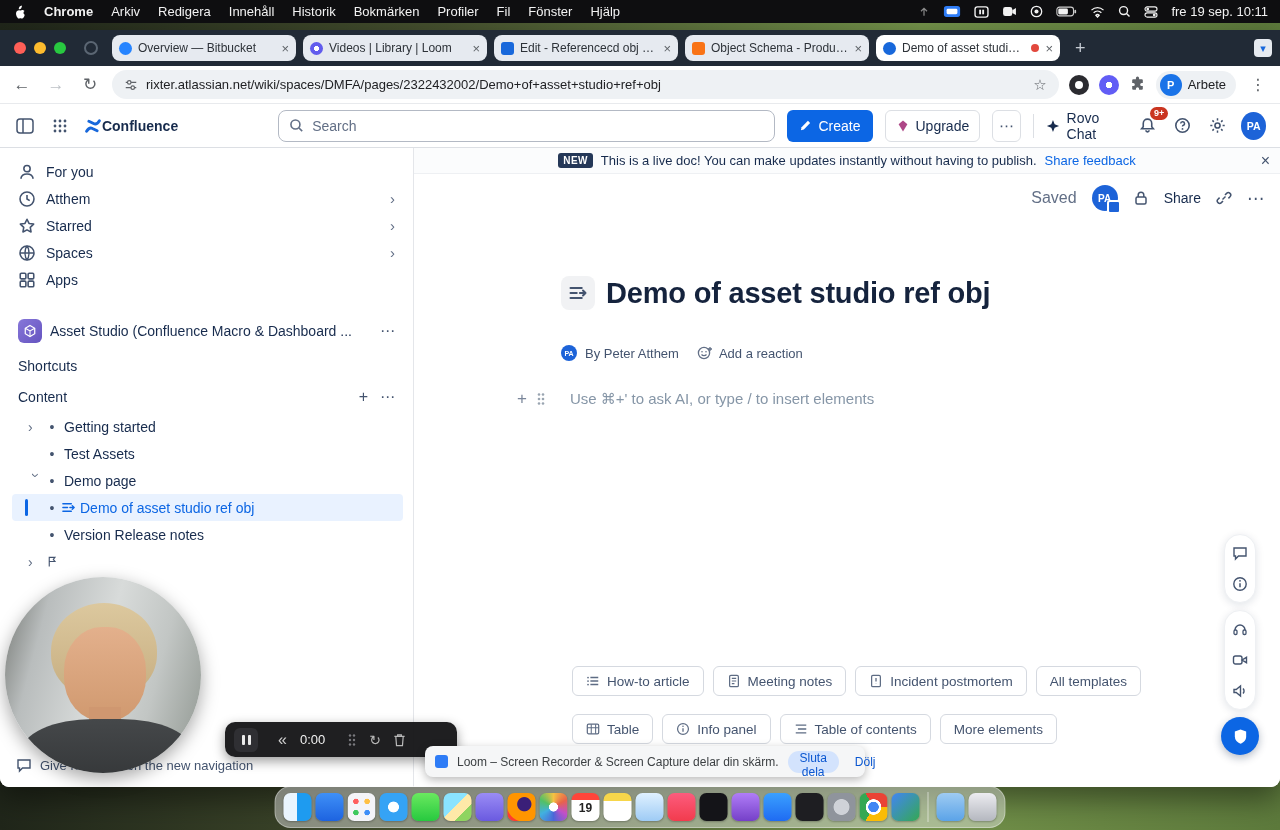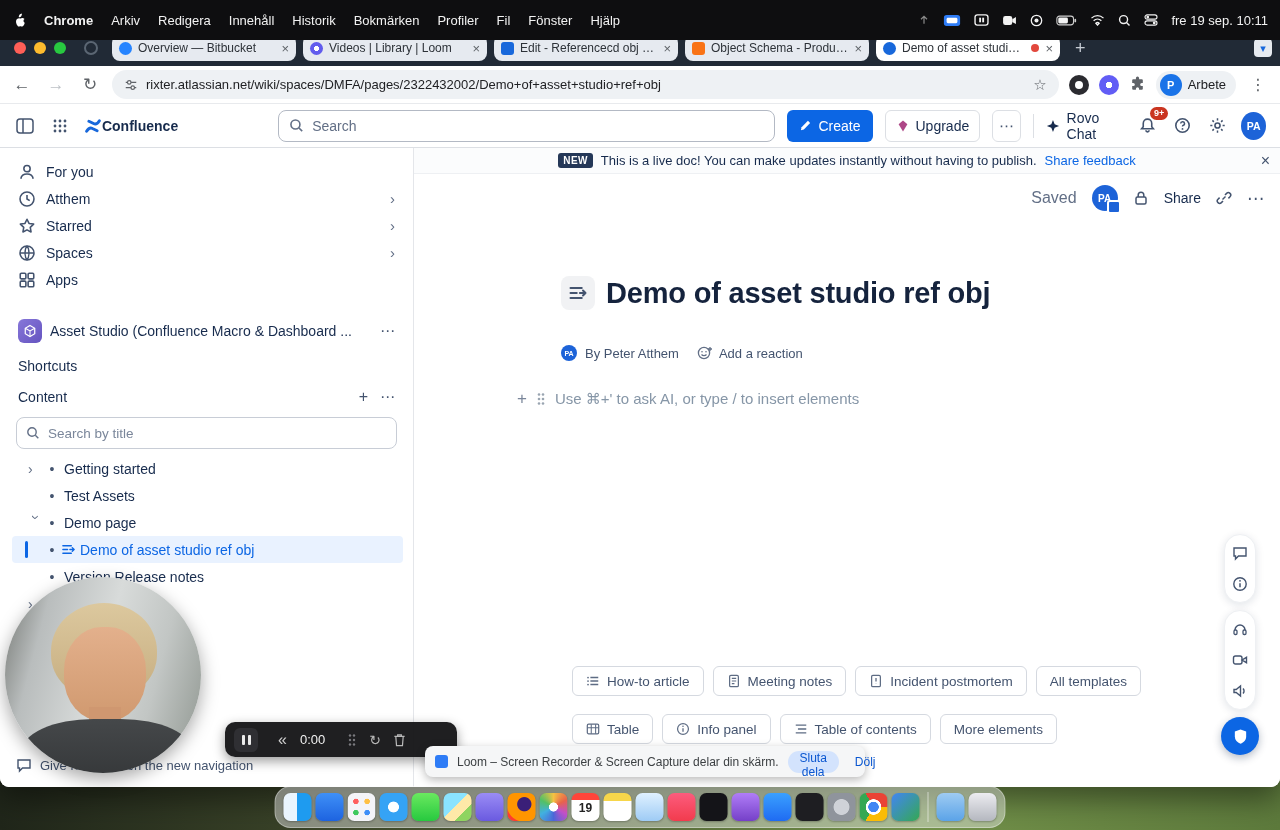--- a/index.html
+++ b/index.html
@@ -5,21 +5,21 @@
   * { margin:0; padding:0; box-sizing:border-box; }
   html,body { width:1280px; height:830px; overflow:hidden; }
   body {
     font-family:"Liberation Sans","DejaVu Sans",sans-serif;
     background:linear-gradient(90deg,#20261a 0%,#46512f 35%,#73924a 72%,#5d7a3c 100%);
     position:relative; color:#172b4d;
   }
   svg { display:block; }
 
   
-  .menubar { position:absolute; top:0; left:0; right:0; height:40px; background:#0e0e10;
+  .menubar { position:absolute; top:0; left:0; right:0; height:23px; background:#0e0e10;
     display:flex; align-items:center; justify-content:space-between; padding:0 12px; z-index:10; }
   .mb-left { display:flex; align-items:center; gap:18px; }
   .mb-item { color:#f2f2f2; font-size:13px; cursor:default; }
   .mb-bold { font-weight:700; }
   .mb-right { display:flex; align-items:center; gap:13px; }
   .mb-clock { color:#f2f2f2; font-size:13px; white-space:nowrap; }
   .mbi { display:flex; align-items:center; }
 
   
   .window { position:absolute; top:30px; left:0; width:1280px; height:757px; background:#fff;
@@ -141,21 +141,21 @@
   .pt-dots { font-size:17px; color:#44546f; }
   .title-row { position:absolute; top:128px; left:147px; display:flex; align-items:center; gap:11px; }
   .title-icon { width:34px; height:34px; background:#f1f2f4; border-radius:8px; display:flex;
     align-items:center; justify-content:center; }
   .page-title { font-size:29px; font-weight:700; color:#15233d; letter-spacing:-.2px; }
   .byline-row { position:absolute; top:197px; left:147px; display:flex; align-items:center; gap:8px; }
   .byline { font-size:13px; color:#44546f; margin-right:10px; }
   .reaction { display:flex; align-items:center; gap:6px; font-size:13px; color:#44546f; }
   .editor-row { position:absolute; top:241px; left:103px; display:flex; align-items:center; gap:9px; }
   .ed-plus { font-size:17px; color:#7a869a; }
-  .ed-placeholder { font-size:15px; color:#8696a7; margin-left:0; }
+  .ed-placeholder { font-size:15px; color:#8696a7; margin-left:15px; }
   .templates { position:absolute; top:518px; left:158px; width:600px; display:flex; flex-direction:column; gap:18px; }
   .t-row { display:flex; gap:9px; }
   .chip { height:30px; background:#fff; border:1px solid #d5d9e0; border-radius:6px; display:flex;
     align-items:center; gap:7px; padding:0 13px; font-size:13.5px; color:#44546f; font-family:inherit; }
   .float-panel { position:absolute; width:32px; background:#fff; border:1px solid #eef0f3; border-radius:16px;
     box-shadow:0 2px 8px rgba(9,30,66,.12); display:flex; flex-direction:column; align-items:center; gap:15px;
     padding:10px 0; }
   .p1 { right:24px; top:386px; }
   .p2 { right:24px; top:462px; }
   .fab { position:absolute; right:21px; top:569px; width:38px; height:38px; border-radius:50%;
@@ -494,27 +494,20 @@
 
       <div class="sb-sec">
         <span>Shortcuts</span>
       </div>
       <div class="sb-sec">
         <span>Content</span>
         <span class="sb-plus">+</span>
         <span class="sb-more">⋯</span>
       </div>
 
-      <div class="sb-search">
-        <svg width="14" height="14" viewBox="0 0 14 14">
-            <circle cx="6" cy="6" r="4.2" fill="none" stroke="#626f86" stroke-width="1.4"></circle>
-            <path d="M9.3 9.3l3 3" stroke="#626f86" stroke-width="1.4"></path>
-          </svg>
-        <input placeholder="Search by title" style="">
-      </div>
 
       <div class="tree">
         <div class="tr">
           <span class="tr-chev">›</span>
           <span class="tr-slot">•</span>
           <span class="tr-label">Getting started</span>
         </div>
         <div class="tr">
           <span class="tr-chev"></span>
           <span class="tr-slot">•</span>

